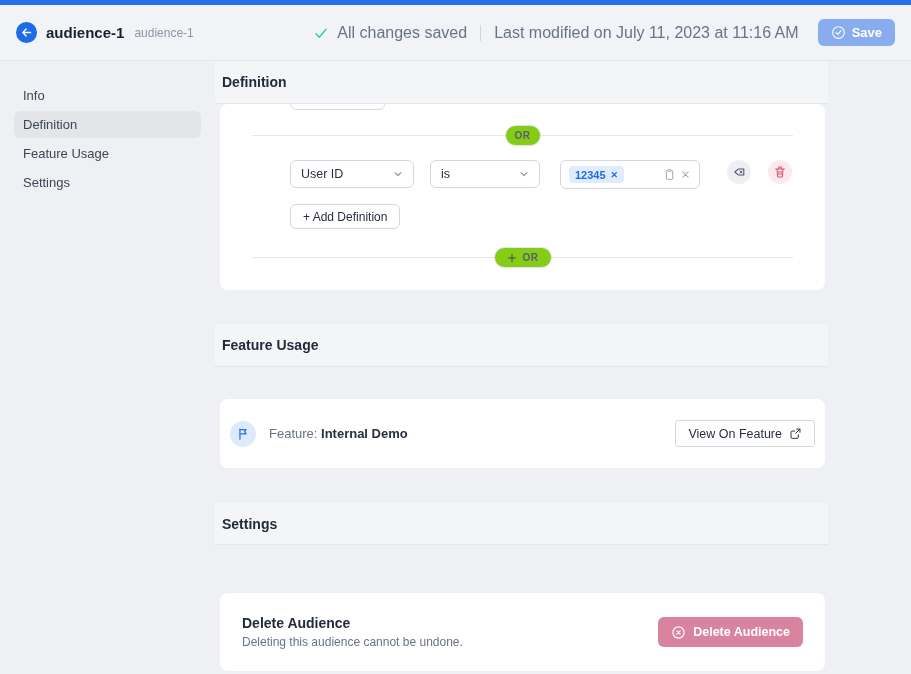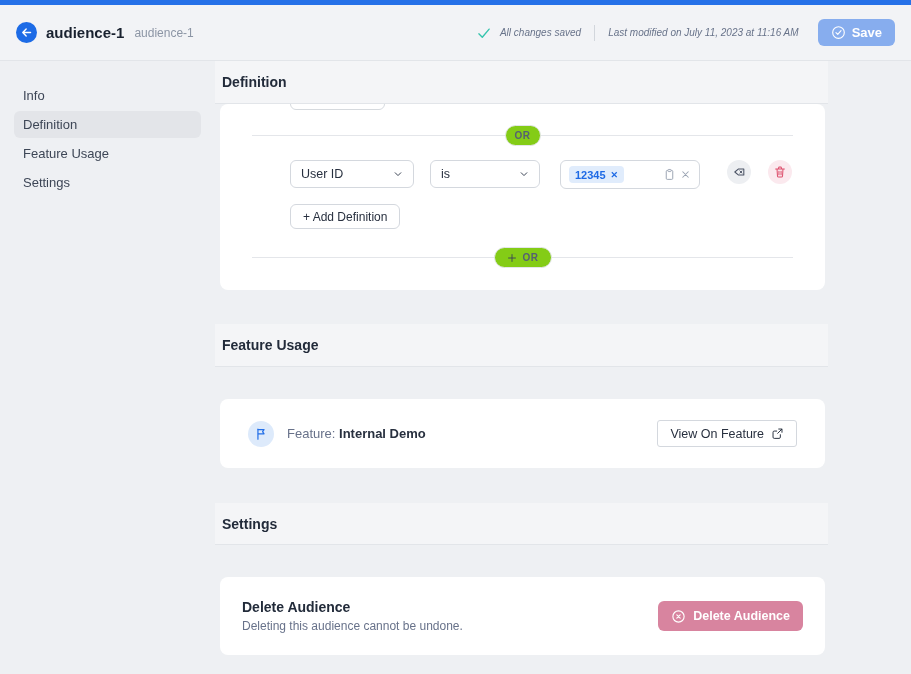--- a/index.html
+++ b/index.html
@@ -17,21 +17,21 @@
     display:flex; align-items:center; padding:0 16px;
   }
   .back-btn {
     width:21px; height:21px; border-radius:50%; background:#1d6be6;
     display:flex; align-items:center; justify-content:center;
     border:none; cursor:pointer; flex:0 0 auto;
   }
   .hdr-title { font-size:15px; font-weight:700; color:#19212f; margin-left:9px; }
   .hdr-subtitle { font-size:12px; color:#8c95a5; margin-left:10px; }
   .header-right { margin-left:auto; display:flex; align-items:center; gap:9px; }
-  .saved-text { font-size:10px; color:#68738a;font-style:italic; }
+  .saved-text { font-size:16px; color:#68738a; }
   .hdr-divider { width:1px; height:16px; background:#d2d6dc; margin:0 4px; }
   .save-btn {
     background:#87adee; color:#fff; border:none; border-radius:6px;
     height:27px; padding:0 13px; font-size:13px; font-weight:600;
     display:flex; align-items:center; gap:6px; margin-left:10px; cursor:pointer;
     font-family:inherit;
   }
   
   .layout { display:flex; align-items:flex-start; }
   .sidebar { width:215px; padding-top:19px; flex:0 0 auto; }
@@ -88,36 +88,36 @@
   .circle-pink { background:#fbe9ee; margin-left:17px; }
   .add-def-btn {
     margin:15px 0 0 70px; height:25px; border:1px solid #d4d8de; border-radius:6px;
     background:#fff; font-size:12px; color:#28303f; padding:0 12px; cursor:pointer;
     font-family:inherit;
   }
   .bottom-or { margin-top:18px; }
   
   .band-fu { margin-top:34px; }
   .feature-card {
-    margin-top:32px; height:69px; display:flex; align-items:center; padding:0 28px;
+    margin-top:32px; height:69px; display:flex; align-items:center; padding:0 10px;
   }
   .flag-circle {
     width:26px; height:26px; border-radius:50%; background:#ddeafb;
     display:flex; align-items:center; justify-content:center; flex:0 0 auto;
   }
   .feature-text { margin-left:13px; font-size:13px; color:#68728a; }
   .feature-text b { color:#28303f; font-weight:700; }
   .view-btn {
     margin-left:auto; height:27px; border:1px solid #d4d8de; border-radius:3px;
     background:#fff; font-size:12.5px; color:#28303f; padding:0 12px;
     display:flex; align-items:center; gap:7px; cursor:pointer; font-family:inherit;
   }
   
   .band-settings { margin-top:35px; height:42px; }
-  .settings-card { margin-top:32px; height:78px; display:flex; align-items:center; padding:0 22px; }
+  .settings-card { margin-top:48px; height:78px; display:flex; align-items:center; padding:0 22px; }
   .del-title { font-size:14px; font-weight:700; color:#222b3a; }
   .del-desc { font-size:12px; color:#68728a; margin-top:4px; }
   .delete-btn {
     margin-left:auto; background:#d8849f; color:#fff; border:none; border-radius:6px;
     height:30px; padding:0 13px; font-size:12.5px; font-weight:700;
     display:flex; align-items:center; gap:7px; cursor:pointer; font-family:inherit;
   }
   svg { display:block; }
 </style>
 </head>

